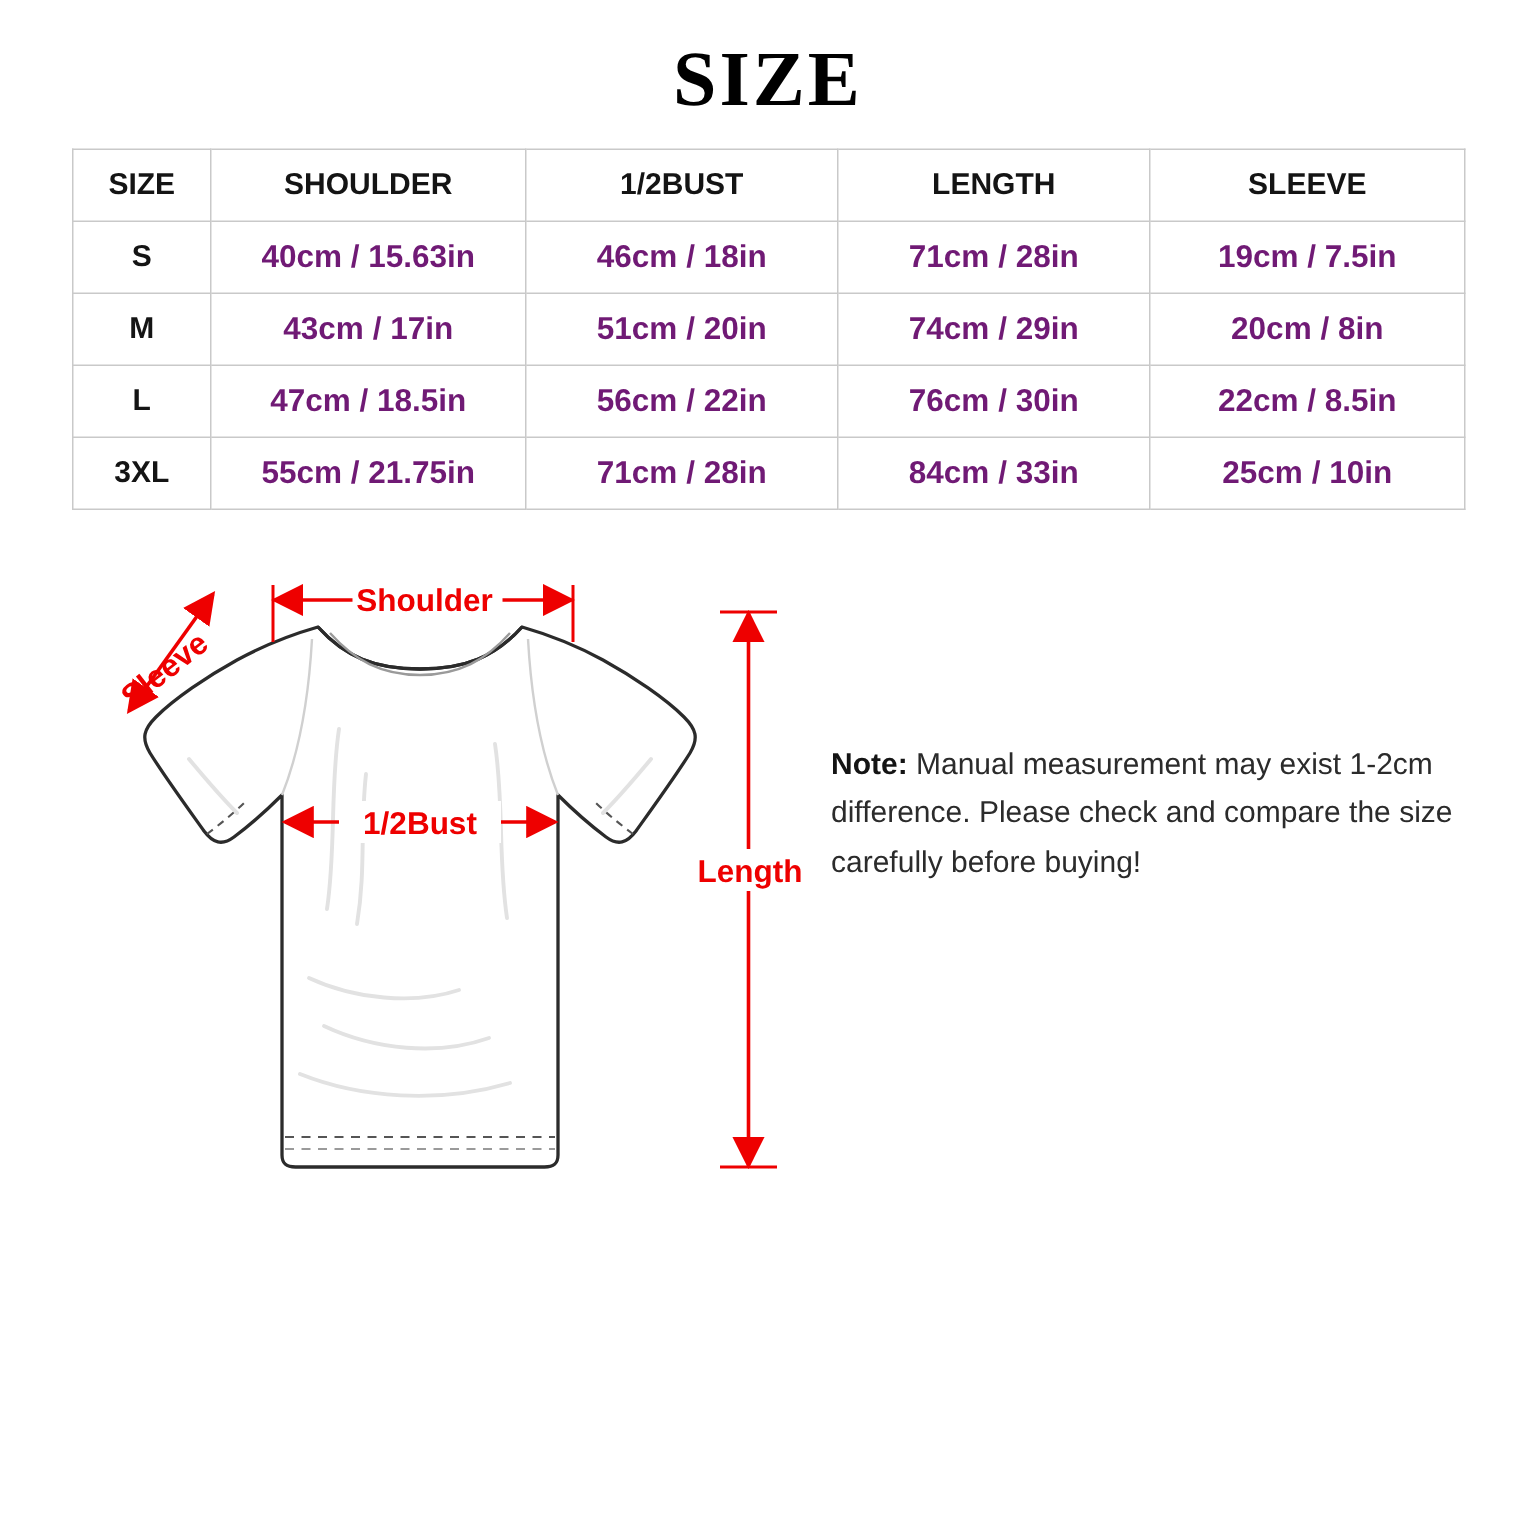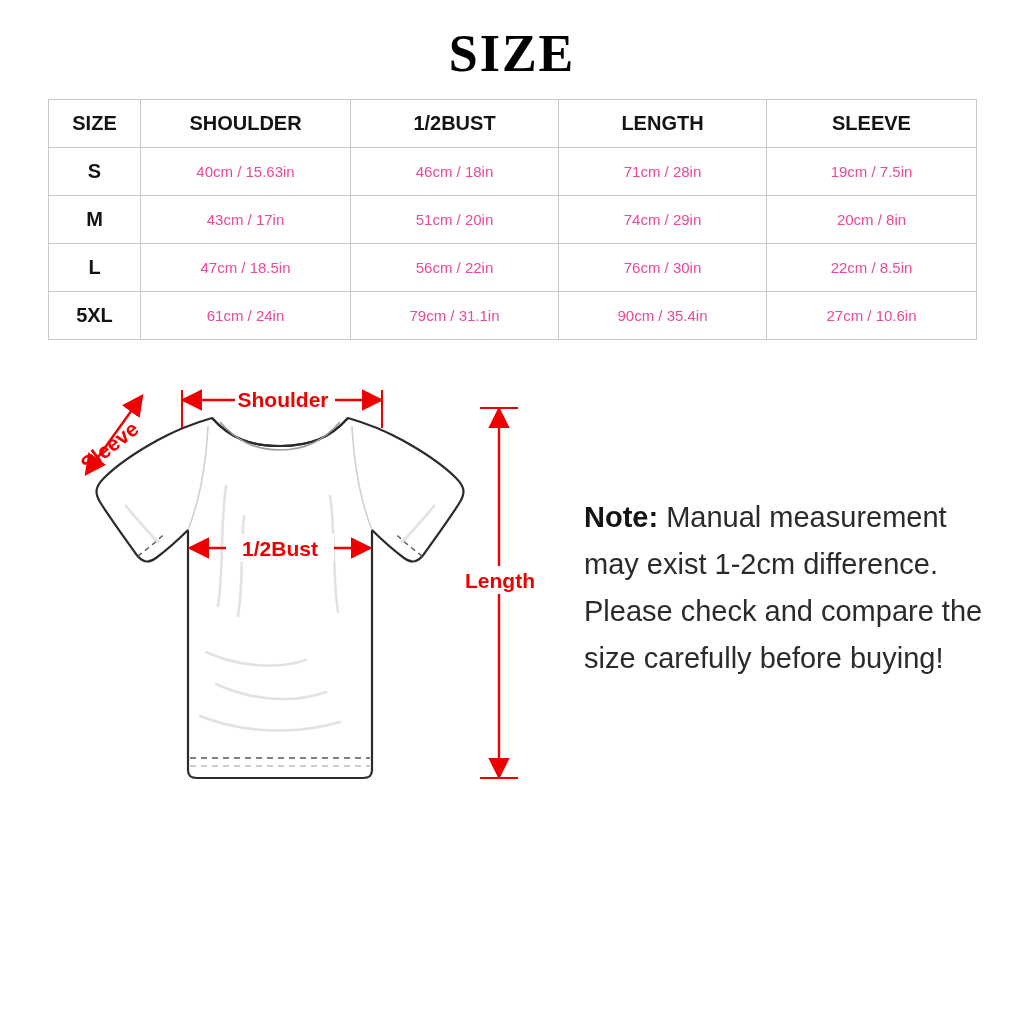--- a/index.html
+++ b/index.html
@@ -36,22 +36,23 @@
     width: 928px;
     border-collapse: collapse;
     table-layout: fixed;
   }
   table.size-table th,
   table.size-table td {
     border: 1px solid #c9c9c9;
     height: 45px;
     text-align: center;
     vertical-align: middle;
-    font-size: 15px;
-    color: #ec4899;
+    font-size: 21px;
+    color: #701a75;
+    font-weight: bold;
   }
   table.size-table thead th {
     font-weight: bold;
     font-size: 20px;
     color: #141414;
   }
   table.size-table tbody td.size-col {
     font-weight: bold;
     font-size: 20px;
     color: #141414;
@@ -70,24 +71,24 @@
   }
   #shirt-figure {
     position: absolute;
     left: 30px;
     top: 0;
     width: 520px;
     height: 450px;
   }
   #note-block {
     position: absolute;
-    left: 584px;
+    left: 554px;
     top: 128px;
     width: 420px;
-    font-size: 29px;
+    font-size: 20px;
     line-height: 1.62;
     color: #2b2b2b;
   }
   #note-block .note-label {
     font-weight: bold;
     color: #141414;
   }
   svg { display: block; }
 </style>
 </head>
@@ -129,25 +130,25 @@
         <td>20cm / 8in</td>
       </tr>
       <tr>
         <td class="size-col">L</td>
         <td>47cm / 18.5in</td>
         <td>56cm / 22in</td>
         <td>76cm / 30in</td>
         <td>22cm / 8.5in</td>
       </tr>
       <tr>
-        <td class="size-col">5XL</td>
-        <td>61cm / 24in</td>
-        <td>79cm / 31.1in</td>
-        <td>90cm / 35.4in</td>
-        <td>27cm / 10.6in</td>
+        <td class="size-col">3XL</td>
+        <td>55cm / 21.75in</td>
+        <td>71cm / 28in</td>
+        <td>84cm / 33in</td>
+        <td>25cm / 10in</td>
       </tr>
     </tbody>
   </table>
 </div>
 
 <div id="lower">
 
   <div id="shirt-figure">
     <svg width="520" height="450" viewBox="0 0 520 450">
       <defs>

